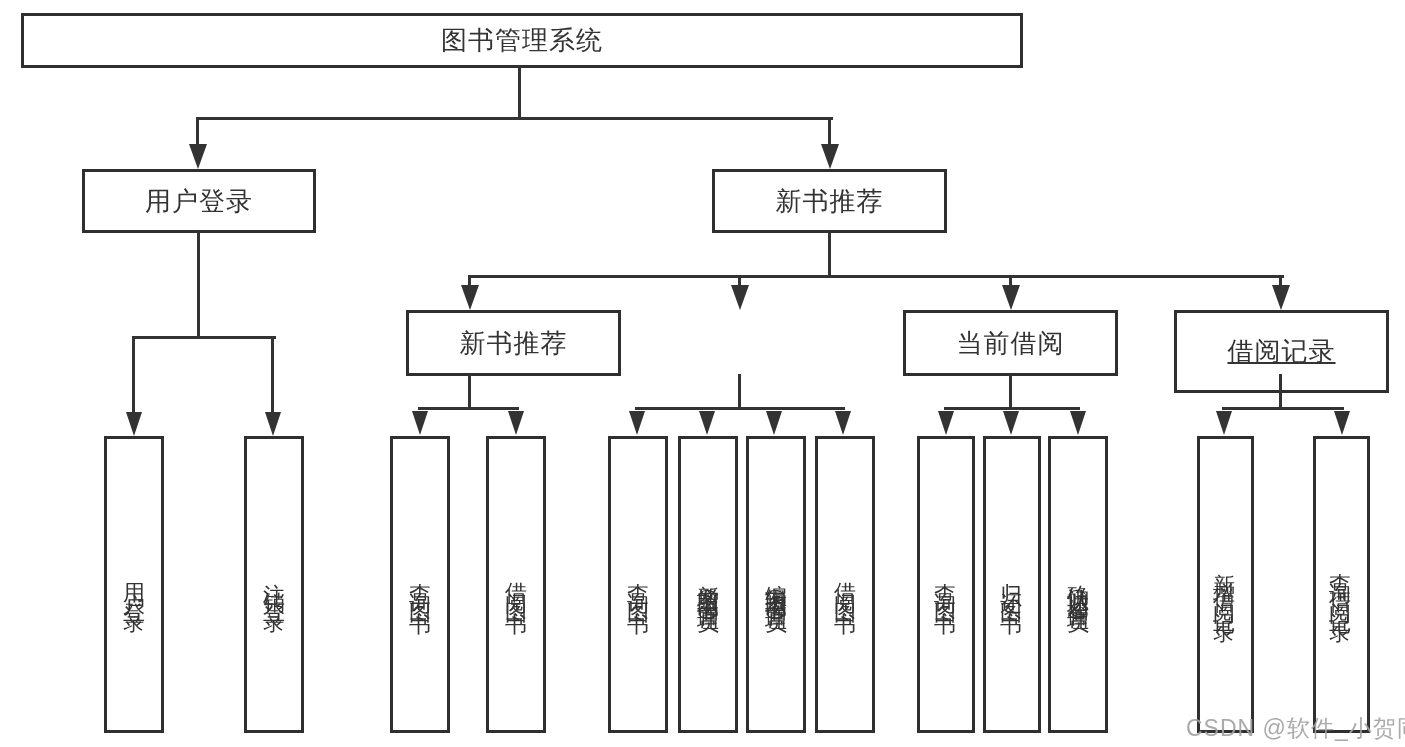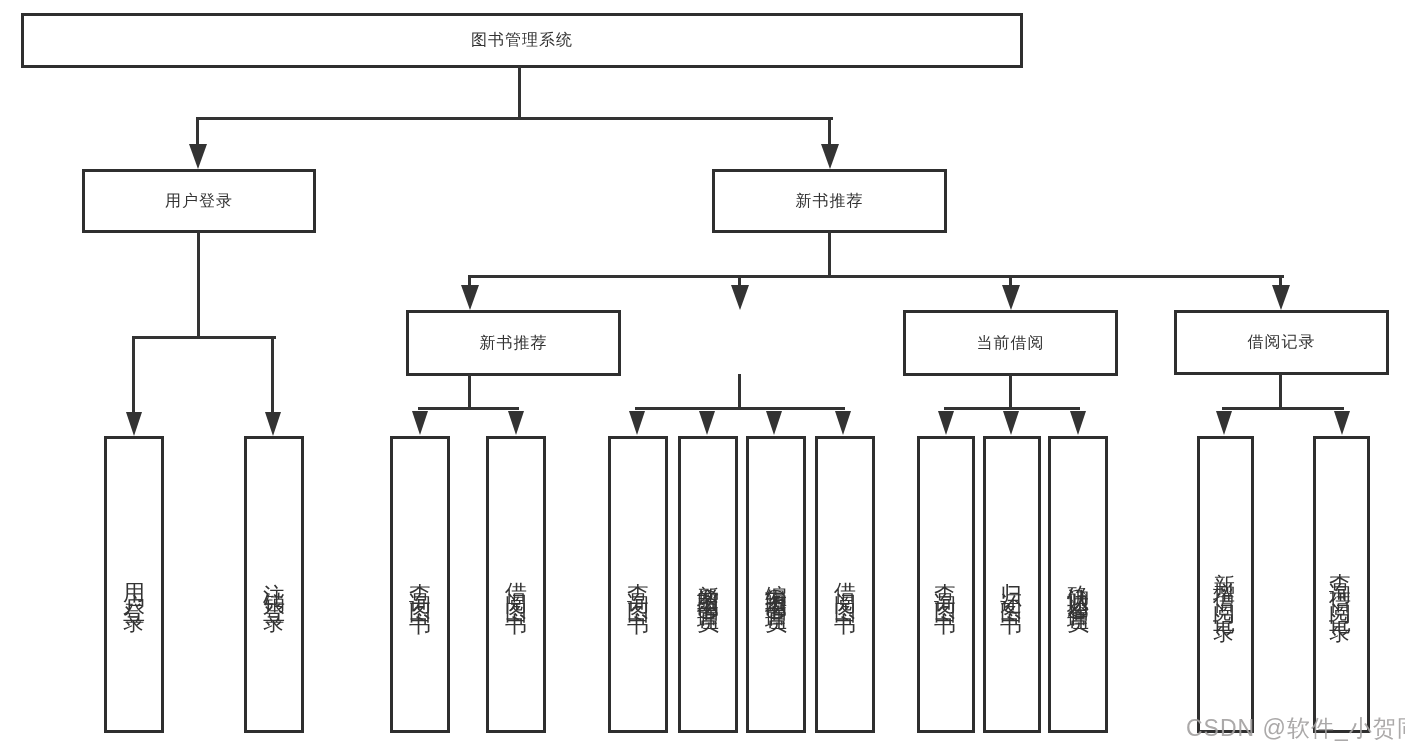--- a/index.html
+++ b/index.html
@@ -3,21 +3,21 @@
 <meta charset="utf-8">
 <style>
   html,body { margin:0; padding:0; background:#ffffff; }
   #canvas {
     position:relative; width:1405px; height:747px; background:#ffffff;
     font-family:"Liberation Sans", sans-serif; color:#333333; overflow:hidden;
   }
   .box {
     position:absolute; box-sizing:border-box; background:#ffffff;
     border:3px solid #2f2f2f; display:flex; align-items:center; justify-content:center;
-    font-size:16px; color:#333333; letter-spacing:1px; white-space:nowrap;
+    font-size:26px; color:#333333; letter-spacing:1px; white-space:nowrap;
   }
   .leaf {
     position:absolute; box-sizing:border-box; background:#ffffff;
     border:3px solid #2f2f2f; top:436px; width:60px; height:297px;
     writing-mode:vertical-rl; text-orientation:mixed; text-align:center;
     line-height:54px; font-size:22px; letter-spacing:10px; color:#333333;
   }
   .leaf.long { letter-spacing:4px; }
   .hline, .vline { position:absolute; background:#333333; }
   .hline { height:3px; }
@@ -41,21 +41,21 @@
 
 <div id="canvas">
 
   <div class="box" style="left:21px; top:13px; width:1002px; height:55px;">图书管理系统</div>
 
   <div class="box" style="left:82px; top:169px; width:234px; height:64px;">用户登录</div>
   <div class="box" style="left:712px; top:169px; width:235px; height:64px;">新书推荐</div>
 
   <div class="box" style="left:362px; top:310px; width:215px; height:66px;margin-left:44px;">新书推荐</div>
   <div class="box" style="left:903px; top:310px; width:215px; height:66px;">当前借阅</div>
-  <div class="box" style="left:1174px; top:310px; width:215px; height:65px;">借阅记录</div>
+  <div class="box" style="left:1174px; top:310px; width:215px; height:83px;text-decoration:underline;">借阅记录</div>
 
   <div class="leaf" style="left:104px;">用户登录</div>
   <div class="leaf" style="left:244px;">注销登录</div>
   <div class="leaf" style="left:390px;">查询图书</div>
   <div class="leaf" style="left:486px;">借阅图书</div>
   <div class="leaf" style="left:608px;">查询图书</div>
   <div class="leaf long" style="left:678px;">新增图书（管理员）</div>
   <div class="leaf long" style="left:746px;">编辑图书（管理员）</div>
   <div class="leaf" style="left:815px;">借阅图书</div>
   <div class="leaf" style="left:917px; width:58px;">查询图书</div>

